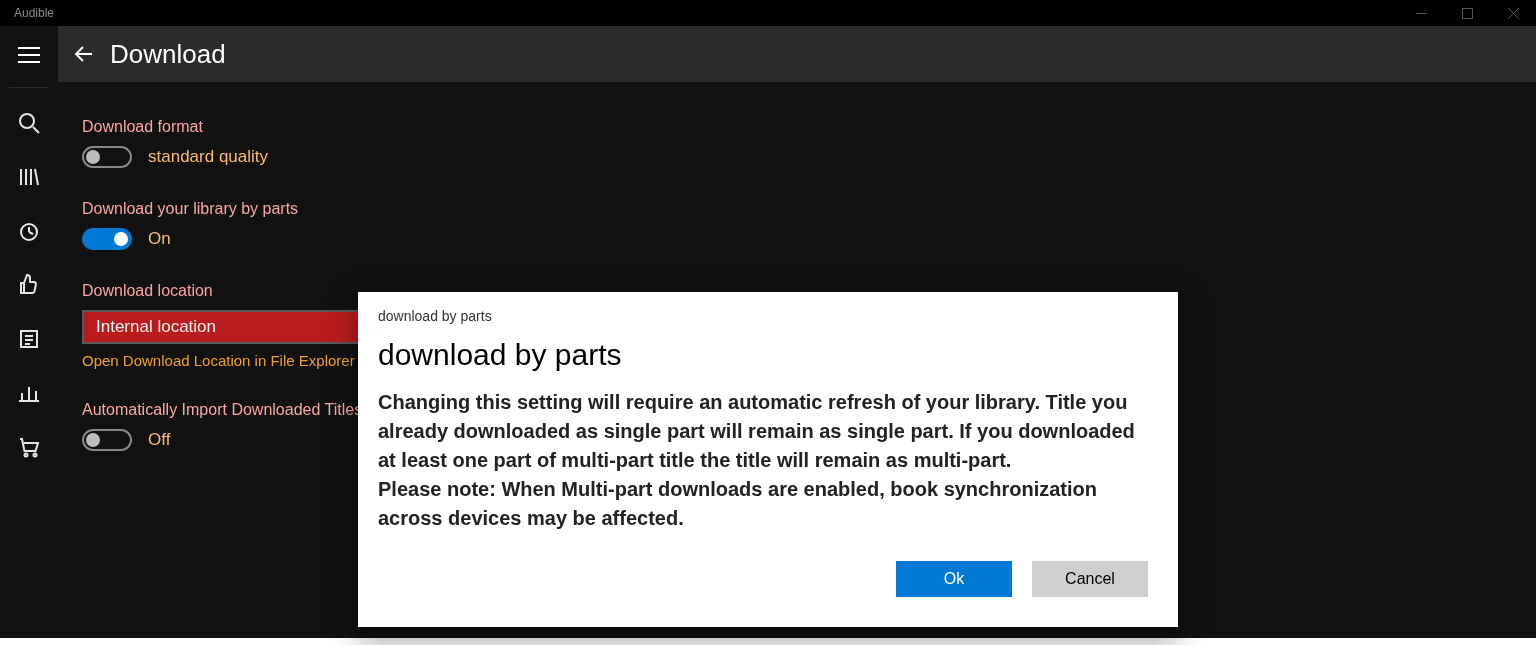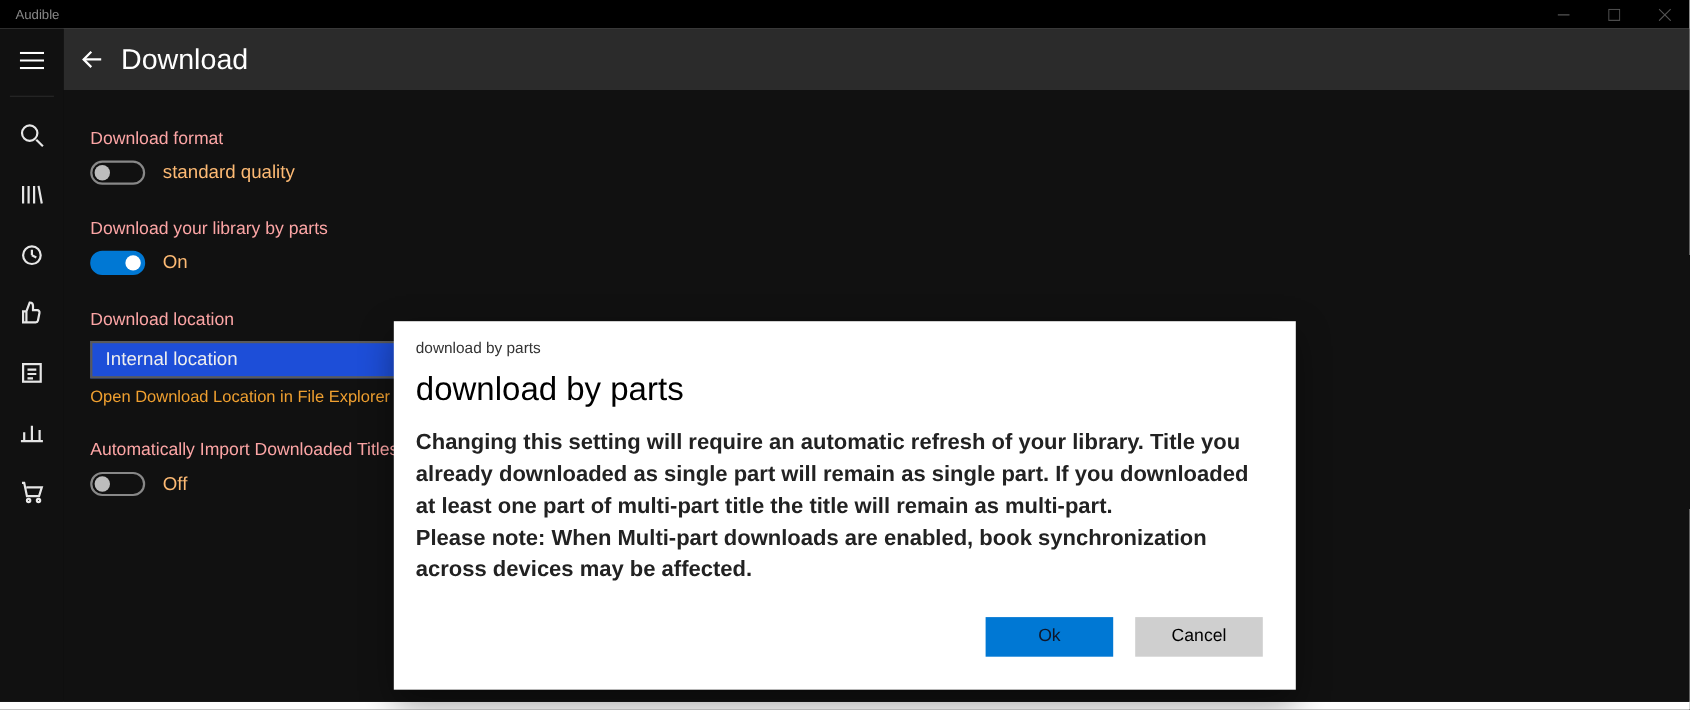--- a/index.html
+++ b/index.html
@@ -103,21 +103,21 @@
     background: #0078d4; border-color: #0078d4;
   }
   .toggle.on .knob {
     left: auto; right: 2px; background: #fff;
   }
   .toggle-label { font-size: 17px; color: #fdba74; }
 
   .dropdown {
     width: 420px; height: 34px;
     border: 2px solid #5a5a5a;
-    background: #1d4ed8;
+    background: #b91c1c;
     color: #eee;
     font-size: 17px;
     padding: 0 12px;
     display: flex; align-items: center;
     font-weight: 300;
     margin-bottom: 8px;
   }
   .link {
     color: #f0a030;
     font-size: 15px;
@@ -145,21 +145,21 @@
     font-size: 20px; line-height: 1.45; color: #222; font-weight: 700;
   }
   .dialog .btn-row {
     display: flex; justify-content: flex-end; gap: 20px; margin-top: 28px;
   }
   .btn {
     width: 116px; height: 36px;
     display: flex; align-items: center; justify-content: center;
     font-size: 16px;
   }
-  .btn-primary { background: #0078d4; color: #0f172a; }
+  .btn-primary { background: #0078d4; color: #ffffff; }
   .btn-secondary { background: #cfcfcf; color: #000; }
 </style>
 </head>
 <body>
 
 <div class="titlebar">
   <span>Audible</span>
   <div class="titlebar-spacer"></div>
   <div class="titlebar-ctrl">
     <svg width="11" height="11">

